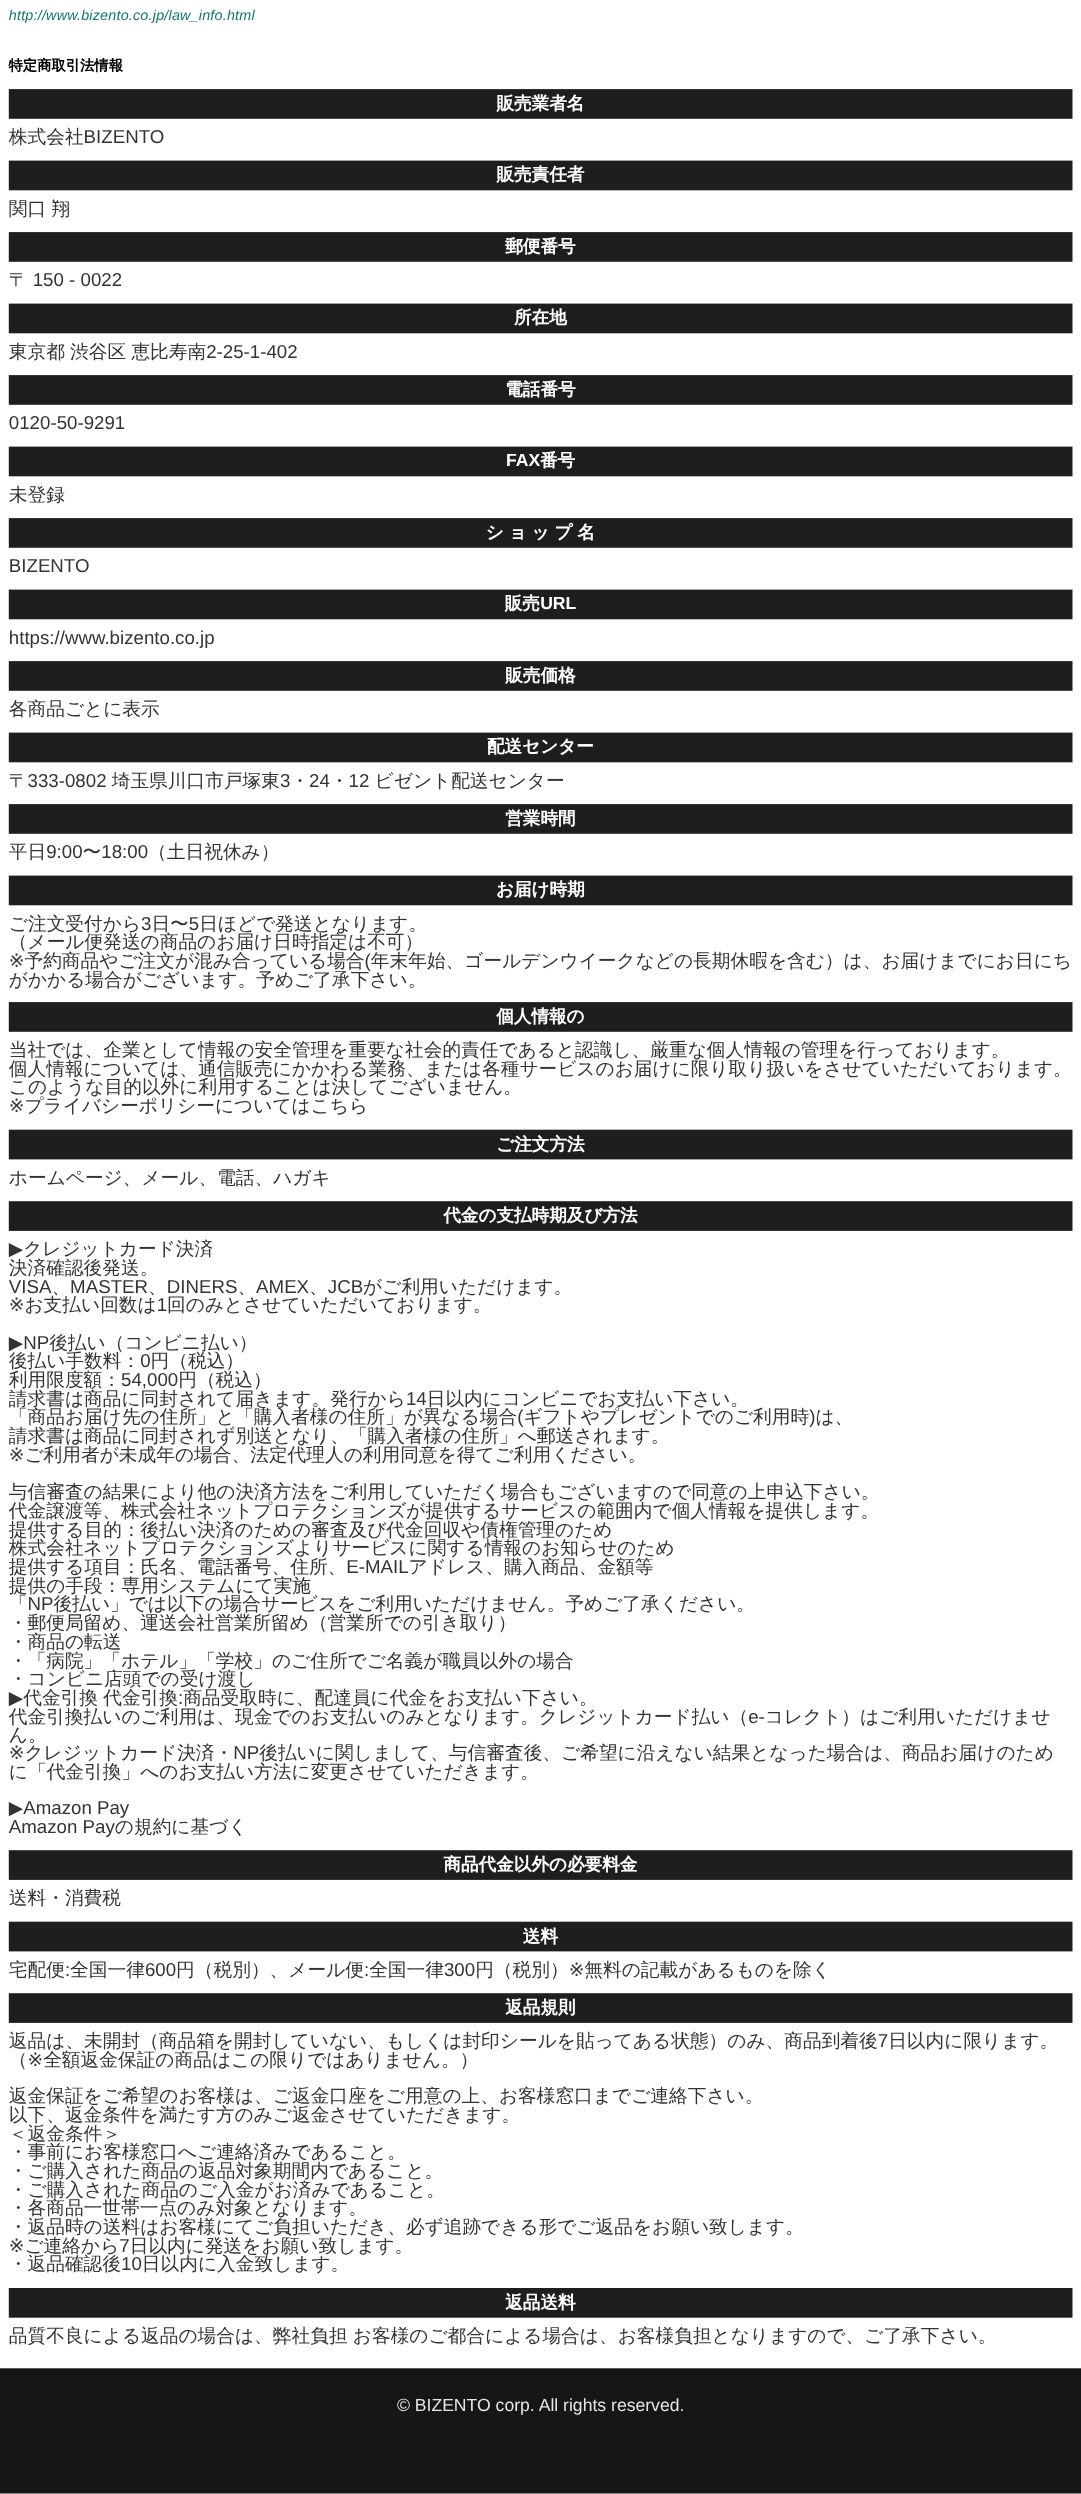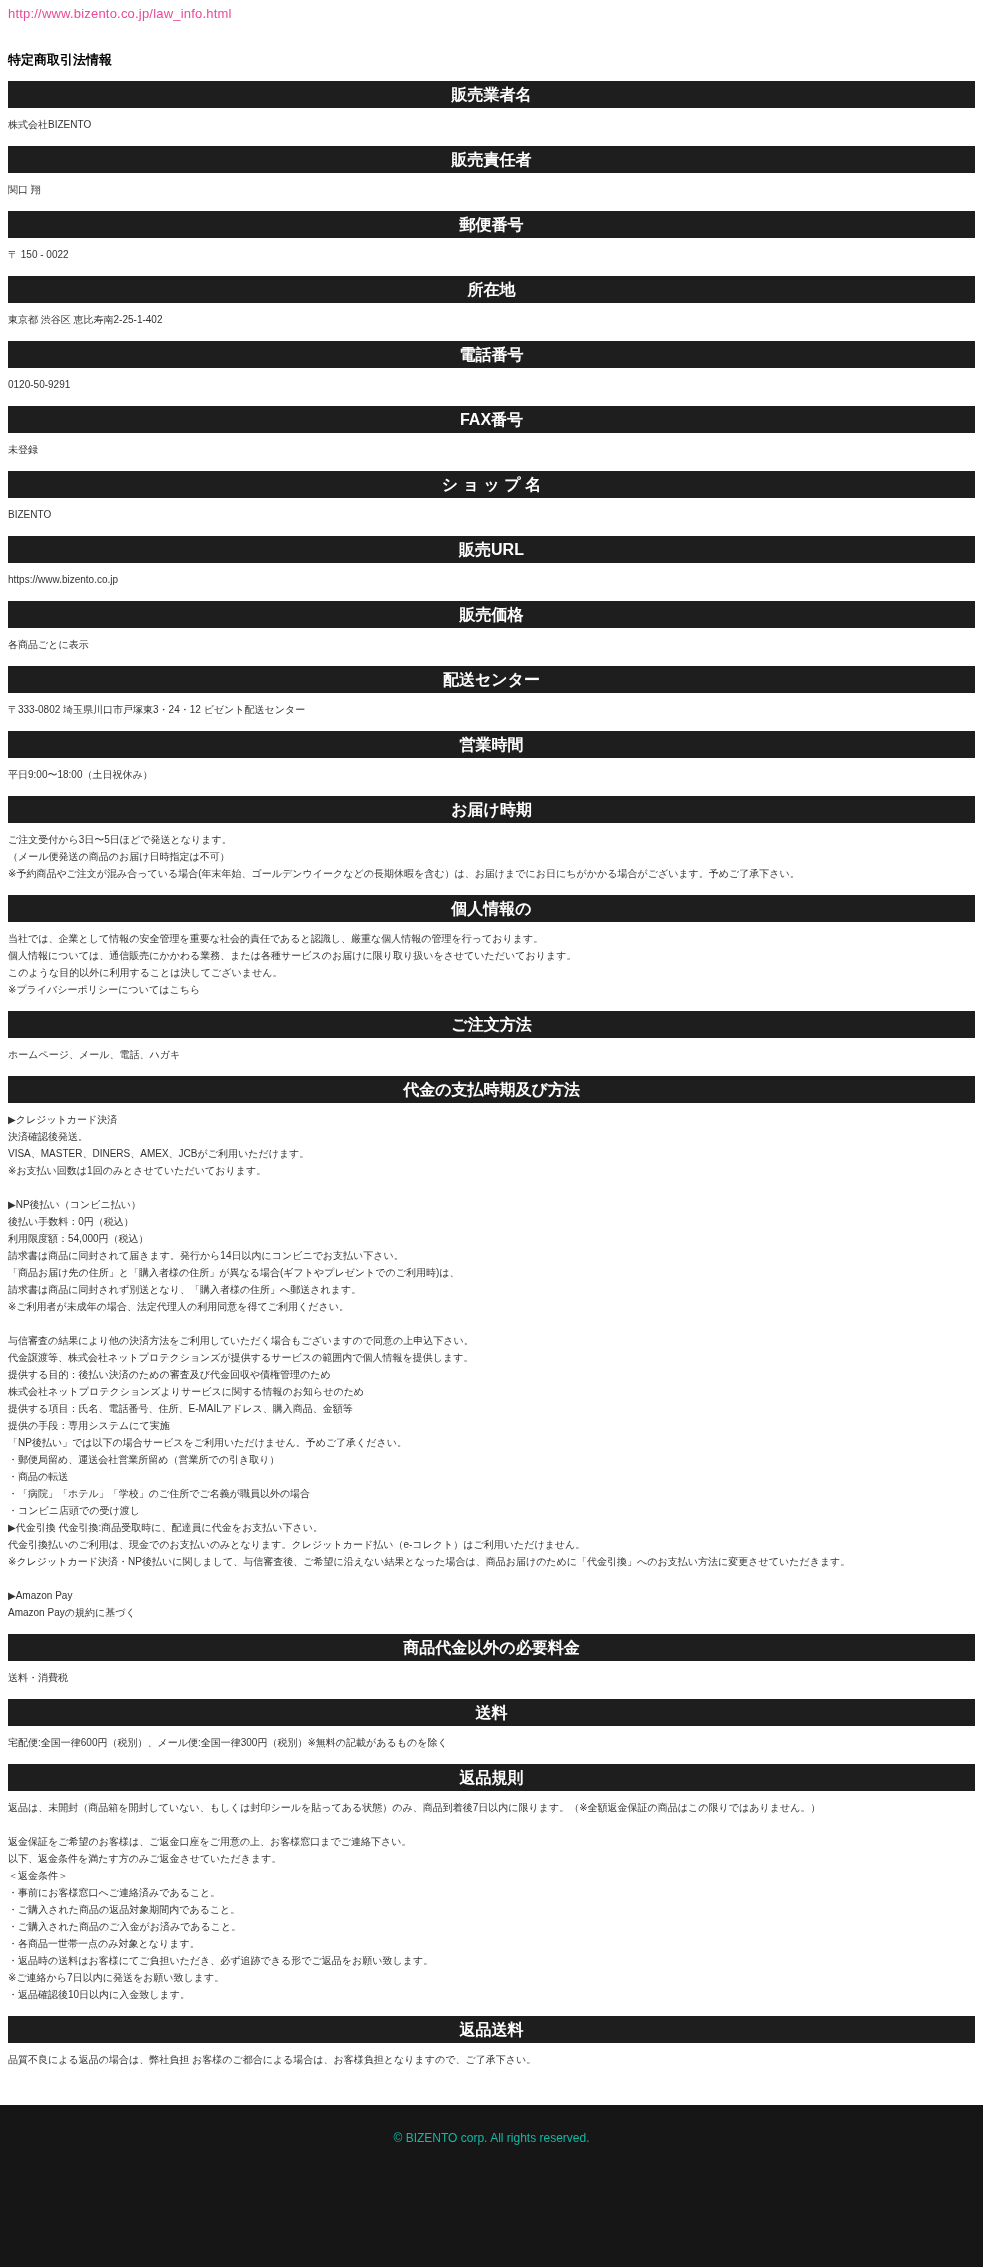--- a/index.html
+++ b/index.html
@@ -17,55 +17,56 @@
     font-family:"Liberation Sans","DejaVu Sans",sans-serif;
     display:flex;
     flex-direction:column;
   }
   .page{
     padding:0 8px;
     flex:0 0 auto;
   }
   .url-line{
     font-size:13px;
-    color:#ec4899;
+    color:#0f766e;
     padding:6px 0 0 0;
     letter-spacing:0.2px;
+    font-style:italic;
   }
   .page-title{
     font-size:13px;
     font-weight:bold;
     color:var(--title);
     margin:30px 0 12px 0;
   }
   .section-bar{
     background:var(--bar-bg);
     color:#ffffff;
     text-align:center;
     font-size:16px;
     font-weight:bold;
     padding:7px 0 6px 0;
     line-height:14px;
   }
   .section-body{
     padding:9px 0 12px 0;
-    font-size:10px;
+    font-size:17px;
     color:var(--text);
     line-height:16.5px;
   }
   .section-body .line{
     min-height:17px;
     white-space:pre-wrap;
   }
   .footer{
-    margin-top:24px;
+    margin-top:8px;
     background:var(--footer-bg);
-    color:#14b8a6;
+    color:#e5e5e5;
     text-align:center;
-    font-size:12px;
+    font-size:16px;
     padding:26px 0 0 0;
     flex:1 1 auto;
   }
 </style>
 </head>
 <body>
 
 <div class="page">
   <div class="url-line">http://www.bizento.co.jp/law_info.html</div>
   <div class="page-title">特定商取引法情報</div>

